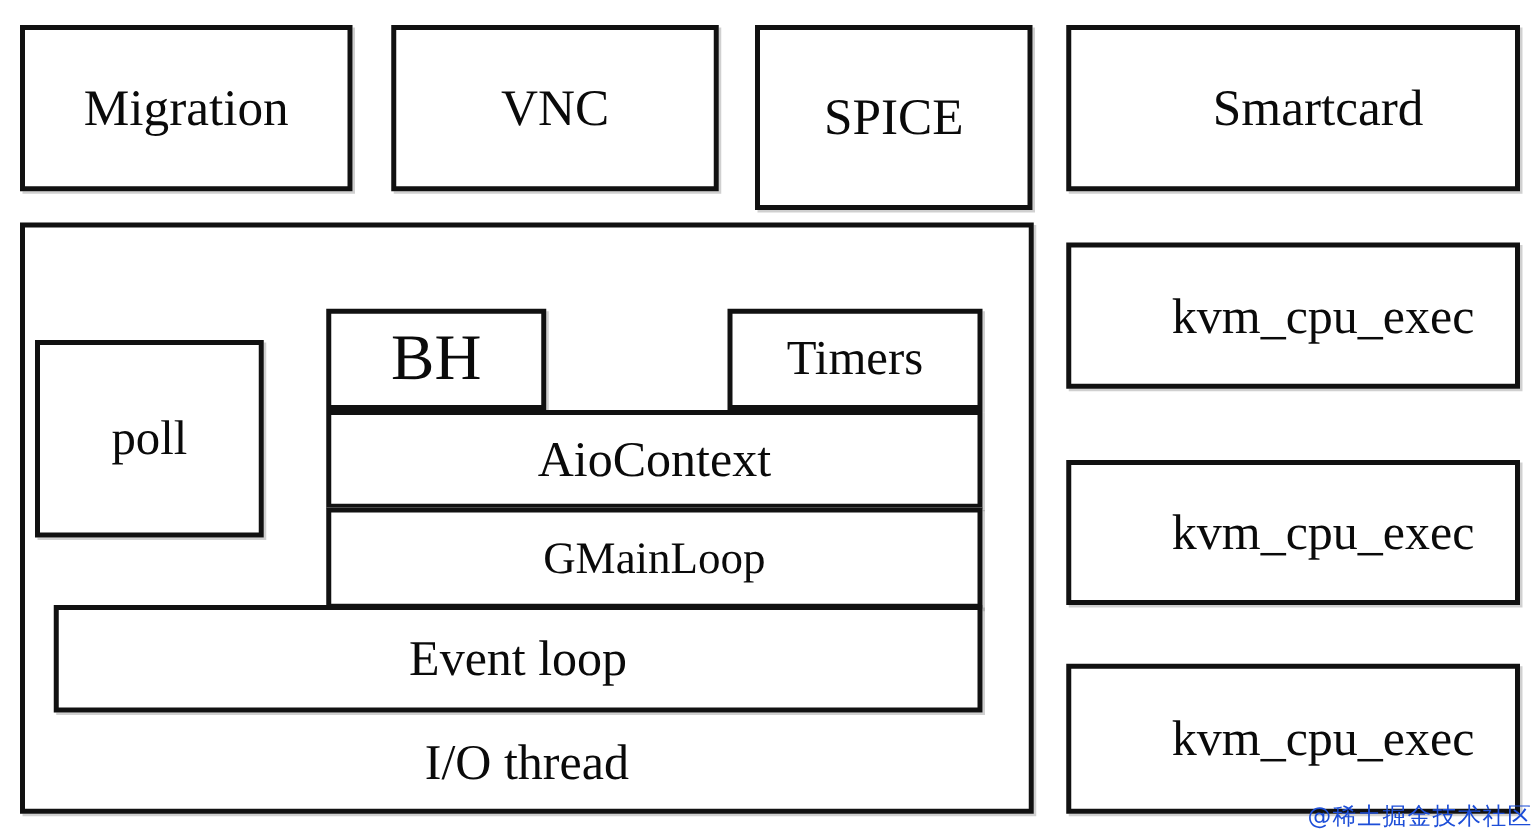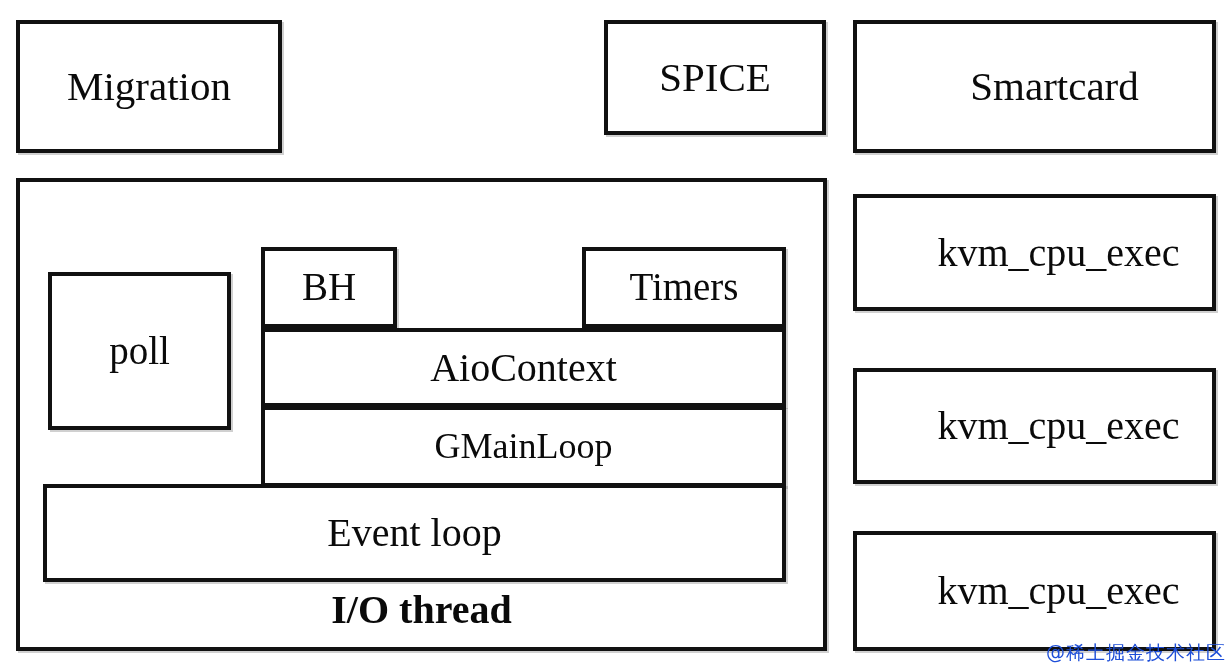--- a/index.html
+++ b/index.html
@@ -31,47 +31,46 @@
     box-shadow: 2px 2px 0 rgba(120,120,120,0.35);
   }
   .lbl {
     display: block;
     white-space: nowrap;
   }
   
   .svc { font-size: 41px; }
   #svc-migration { left: 16px;  top: 20px;  width: 266px; height: 133px; }
   #svc-vnc       { left: 313px; top: 20px;  width: 262px; height: 133px; }
-  #svc-spice     { left: 604px; top: 20px;  width: 222px; height: 115px; }
+  #svc-spice     { left: 604px; top: 20px;  width: 222px; height: 148px; }
   #svc-smartcard { left: 853px; top: 20px;  width: 363px; height: 133px; padding-left: 40px; }
 
   
   #io-thread {
     left: 16px; top: 178px; width: 811px; height: 473px;
     align-items: flex-end;
     justify-content: center;
     padding-bottom: 10px;
   }
   #io-thread-label {
     font-size: 40px;
     position: absolute;
     bottom: 16px;
     left: 0; right: 0;
     text-align: center;
-    font-weight: bold;
   }
 
   
-  #blk-poll    { left: 48px;  top: 272px; width: 183px; height: 158px; font-size: 39px; }
-  #blk-bh      { left: 261px; top: 247px; width: 136px; height: 81px;  font-size: 39px; }
+  #blk-poll    { left: 28px;  top: 272px; width: 183px; height: 158px; font-size: 39px; }
+  #blk-bh      { left: 261px; top: 247px; width: 176px; height: 81px;  font-size: 52px; }
   #blk-fd      { left: 423px; top: 247px; width: 143px; height: 81px;  font-size: 39px; }
   #blk-timers  { left: 582px; top: 247px; width: 204px; height: 81px;  font-size: 39px; }
   #blk-aio     { left: 261px; top: 328px; width: 525px; height: 79px;  font-size: 40px; }
   #blk-gmain   { left: 261px; top: 406px; width: 525px; height: 81px;  font-size: 36px; }
-  #blk-event   { left: 43px;  top: 484px; width: 743px; height: 98px;  font-size: 40px; font-family: Liberation Serif, serif; }
+  #blk-event   { left: 43px;  top: 484px; width: 743px; height: 86px;  font-size: 40px; font-family: Liberation Serif, serif; }
 
   
   .vcpu { left: 853px; width: 363px; font-size: 40px; padding-left: 48px; }
   #vcpu-1 { top: 194px; height: 117px; }
   #vcpu-2 { top: 368px; height: 116px; }
   #vcpu-3 { top: 531px; height: 120px; }
 
   
   #watermark {
     position: absolute;
@@ -85,20 +84,23 @@
     pointer-events: none;
   }
 </style>
 </head>
 <body>
 
 <div id="canvas">
 
   <div class="box svc" id="svc-migration">
     <span class="lbl">Migration</span>
+  </div>
+  <div class="box svc" id="svc-vnc">
+    <span class="lbl">VNC</span>
   </div>
   <div class="box svc" id="svc-spice">
     <span class="lbl">SPICE</span>
   </div>
   <div class="box svc" id="svc-smartcard">
     <span class="lbl">Smartcard</span>
   </div>
 
   <div class="box" id="io-thread">
     <span id="io-thread-label">I/O thread</span>

